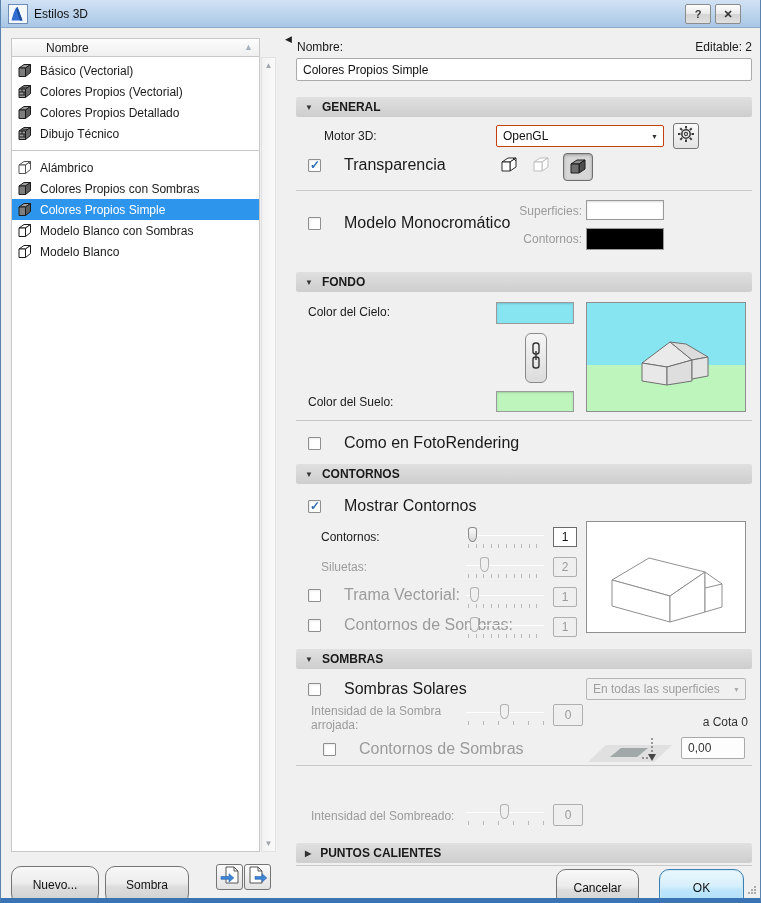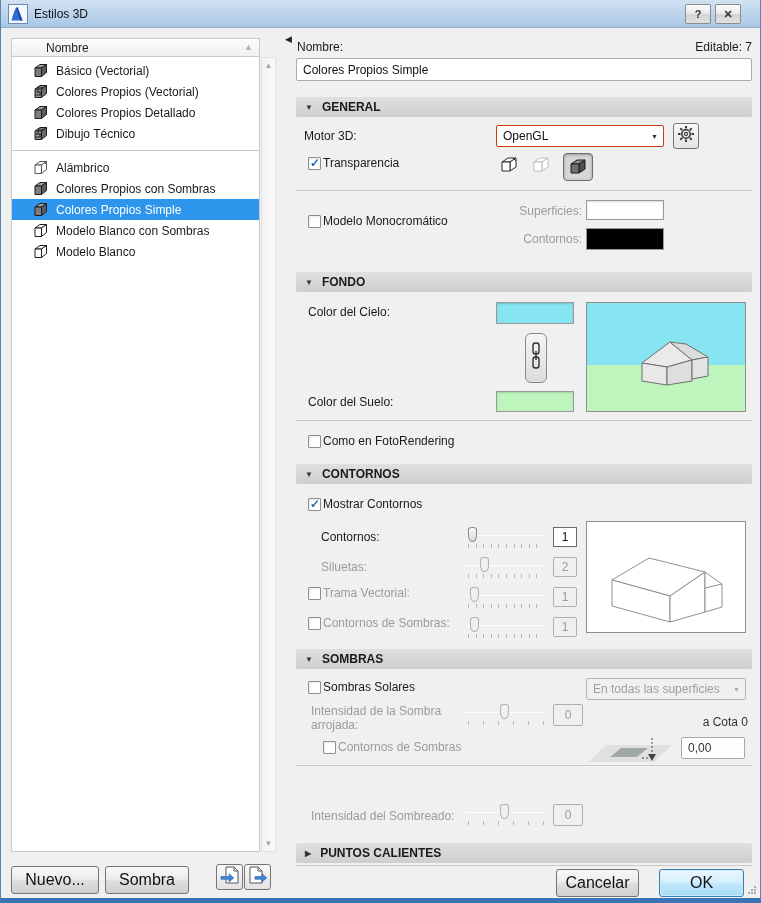--- a/index.html
+++ b/index.html
@@ -16,32 +16,32 @@
     background:linear-gradient(180deg,#FDFDFD,#E9E9E9 48%,#D4D4D4 52%,#E0E0E0);
     display:flex;align-items:center;justify-content:center;font-weight:bold;font-size:11px;color:#333;}
   .content{position:absolute;top:28px;left:0;right:0;bottom:0;background:#F0F0F0;}
   
   .list-header{position:absolute;left:10px;top:10px;width:249px;height:19px;
     background:linear-gradient(#FDFDFD,#EFEFEF);border:1px solid #C8C8C8;font-size:12px;color:#222;
     display:flex;align-items:center;padding-left:34px;}
   .sortmark{position:absolute;right:6px;top:3px;font-size:9px;color:#A8B2BC;}
   .listbox{position:absolute;left:10px;top:29px;width:249px;height:795px;background:#fff;
     border:1px solid #C8C8C8;border-top:none;padding-top:3px;overflow:hidden;}
-  .li{display:flex;align-items:center;height:21px;padding-left:20px;font-size:12px;color:#1A1A1A;}
+  .li{display:flex;align-items:center;height:21px;padding-left:4px;font-size:12px;color:#1A1A1A;}
   .li .licon{width:17px;height:15px;margin-right:7px;flex:none;display:flex;}
   .li.sel{background:#2E95EC;color:#fff;}
   .group-sep{height:1px;background:#C6C6C6;margin:6px 0;}
   .vscroll{position:absolute;left:260px;top:29px;width:15px;height:795px;background:linear-gradient(90deg,#F2F2F2,#FAFAFA);border:1px solid #E2E2E2;}
   .vscroll .up{position:absolute;top:3px;left:0;right:0;text-align:center;font-size:8px;color:#9FA5AB;}
   .vscroll .dn{position:absolute;bottom:3px;left:0;right:0;text-align:center;font-size:8px;color:#9FA5AB;}
   .collapse{position:absolute;left:284px;top:6px;font-size:9px;color:#222;}
   
-  .btn{position:absolute;height:28px;border:1px solid #757575;border-radius:3px;
+  .btn{position:absolute;height:38px;border:1px solid #757575;border-radius:10px;
     background:linear-gradient(180deg,#F8F8F8 0%,#ECECEC 45%,#DDDDDD 55%,#D0D0D0 100%);
-    font-size:16px;color:#111;display:flex;align-items:center;justify-content:center;}
+    font-size:12px;color:#111;display:flex;align-items:center;justify-content:center;}
   .btn.default{border-color:#3C7FB1;background:linear-gradient(180deg,#EBF7FD 0%,#D6EFFC 45%,#BEE6FD 55%,#A9DBF5 100%);
     box-shadow:inset 0 0 0 1px #CFEBF8;}
   .iconbtn{position:absolute;width:27px;height:26px;border:1px solid #757575;border-radius:3px;
     background:linear-gradient(180deg,#FAFAFA,#E2E2E2);display:flex;align-items:center;justify-content:center;}
   
   .rpanel{position:absolute;left:295px;top:0;width:456px;height:100%;}
   .albl{position:absolute;font-size:12px;color:#1A1A1A;white-space:nowrap;}
   .glabel{color:#9B9B9B;}
   .rlabel{position:absolute;font-size:12px;color:#9B9B9B;text-align:right;left:150px;width:136px;}
   .nameinput{position:absolute;left:0;top:30px;width:456px;height:23px;border:1px solid #ABABAB;border-radius:2px;
@@ -50,21 +50,21 @@
     border-radius:2px;display:flex;align-items:center;font-weight:bold;font-size:12px;color:#1A1A1A;padding-left:9px;}
   .sec .tri{font-size:8px;color:#333;margin-right:9px;}
   .sepline{position:absolute;left:0;right:0;height:1px;background:#C9C9C9;}
   .dd{position:absolute;height:22px;background:#fff;border:1px solid #c2410c;border-radius:2px;
     font-size:12px;color:#111;display:flex;align-items:center;padding:0 18px 0 6px;}
   .dd .arr{position:absolute;right:5px;top:7px;font-size:7px;color:#333;}
   .dd.dis{background:#F0F0F0;border-color:#B5B5B5;color:#9E9E9E;}
   .dd.dis .arr{color:#ABABAB;}
   .gearbtn{position:absolute;width:26px;height:26px;border:1px solid #757575;border-radius:3px;
     background:linear-gradient(180deg,#FAFAFA,#E3E3E3);display:flex;align-items:center;justify-content:center;}
-  .hrow{position:absolute;display:flex;align-items:center;gap:2px;font-size:12px;color:#1A1A1A;}
+  .hrow{position:absolute;display:flex;align-items:center;gap:23px;font-size:16px;color:#1A1A1A;}
   .cb{position:relative;width:13px;height:13px;border:1px solid #8E8E8E;border-radius:1px;background:#fff;flex:none;
     box-shadow:inset 1px 1px 2px rgba(0,0,0,.08);}
   .cb.checked::after{content:"✓";position:absolute;left:1px;top:-2px;font-size:12px;font-weight:bold;color:#2F6CB3;}
   .cb.dis{background:#F4F4F4;border-color:#B9B9B9;box-shadow:none;}
   .cb.dis.checked::after{color:#9AA2AA;}
   .transrow{position:absolute;display:flex;align-items:center;gap:12px;}
   .tpressed{width:30px;height:28px;border:1px solid #6E6E6E;border-radius:4px;background:#D7D7D7;
     box-shadow:inset 0 1px 3px rgba(0,0,0,.3);display:flex;align-items:center;justify-content:center;}
   .swatch{position:absolute;border:1px solid #9A9A9A;box-shadow:inset 0 1px 2px rgba(0,0,0,.15);}
   .preview{position:absolute;border:1px solid #8F8F8F;background:#fff;overflow:hidden;}
@@ -258,29 +258,29 @@
       <span><svg width="22" height="20" viewBox="0 0 22 20">
             <path d="M3,2 h8 l4,4 v12 h-12 z" fill="#fff" stroke="#555"></path>
             <path d="M11,2 v4 h4" fill="none" stroke="#555"></path>
             <path d="M8,11.5 h7 v-2.8 l4.8,4.2 -4.8,4.2 v-2.8 h-7 z" fill="#3D85D6" stroke="#2A62A8" stroke-width="0.6"></path>
           </svg></span>
     </div>
 
     <div class="rpanel">
 
       <span class="albl" style="left:1px;top:12px">Nombre:</span>
-      <span class="albl" style="right:0;top:12px">Editable: 7</span>
+      <span class="albl" style="right:0;top:12px">Editable: 2</span>
       <input class="nameinput" value="Colores Propios Simple" style="">
 
       <div class="sec" style="top:69px">
         <span class="tri">▼</span>
         <span>GENERAL</span>
       </div>
 
-      <span class="albl" style="left:8px;top:101px">Motor 3D:</span>
+      <span class="albl" style="left:28px;top:101px">Motor 3D:</span>
       <div class="dd" style="left:200px;top:97px;width:168px">
         <span>OpenGL</span>
         <span class="arr">▼</span>
       </div>
       <div class="gearbtn" style="left:377px;top:95px">
         <span><svg width="20" height="20" viewBox="0 0 20 20">
               <g stroke="#3A3A3A" fill="none">
                 <circle cx="10" cy="10" r="4.2" stroke-width="1.6"></circle>
                 <circle cx="10" cy="10" r="1.6" stroke-width="1.1"></circle>
                 <g stroke-width="2">

